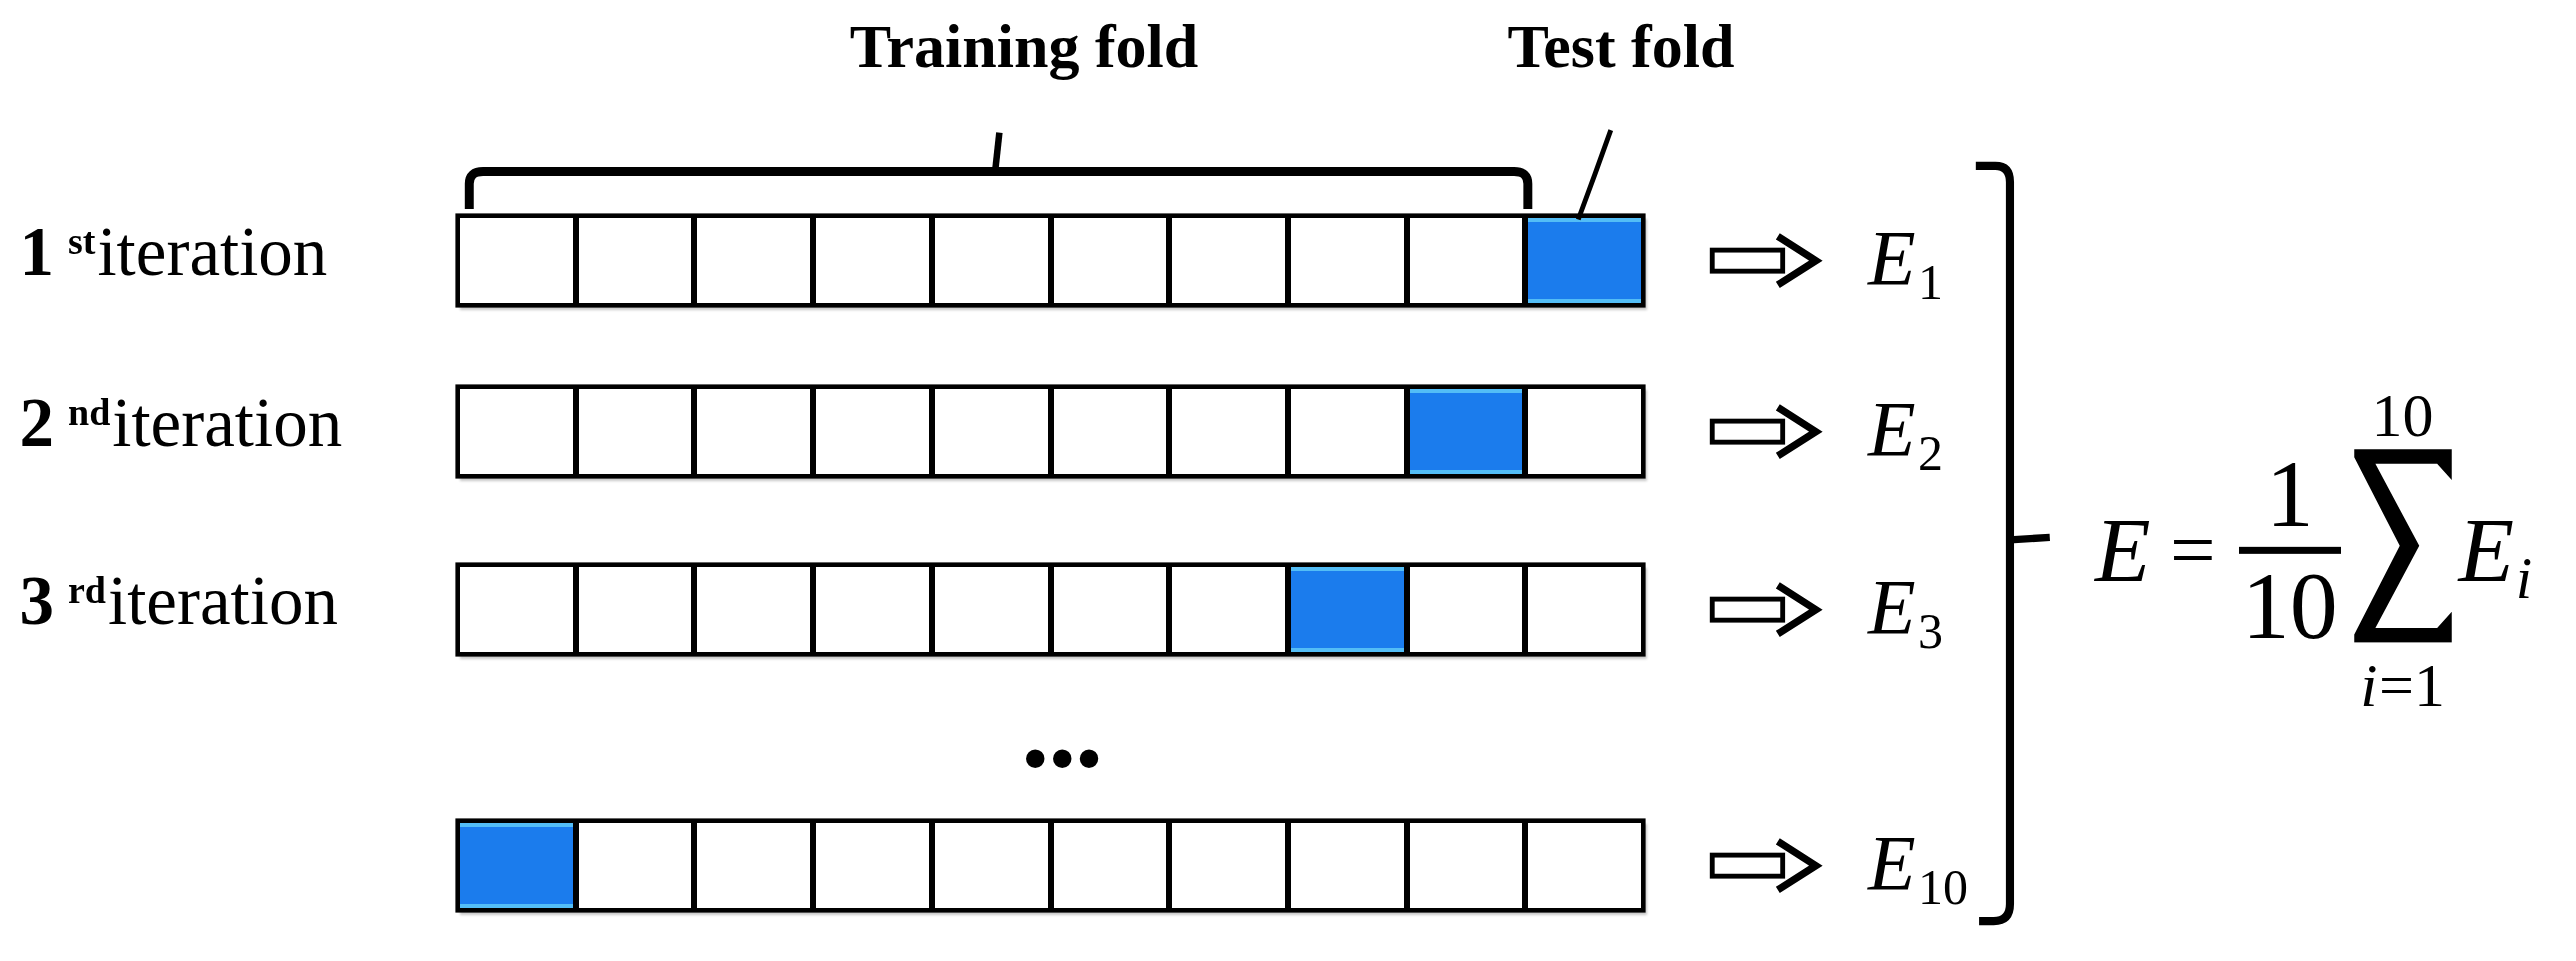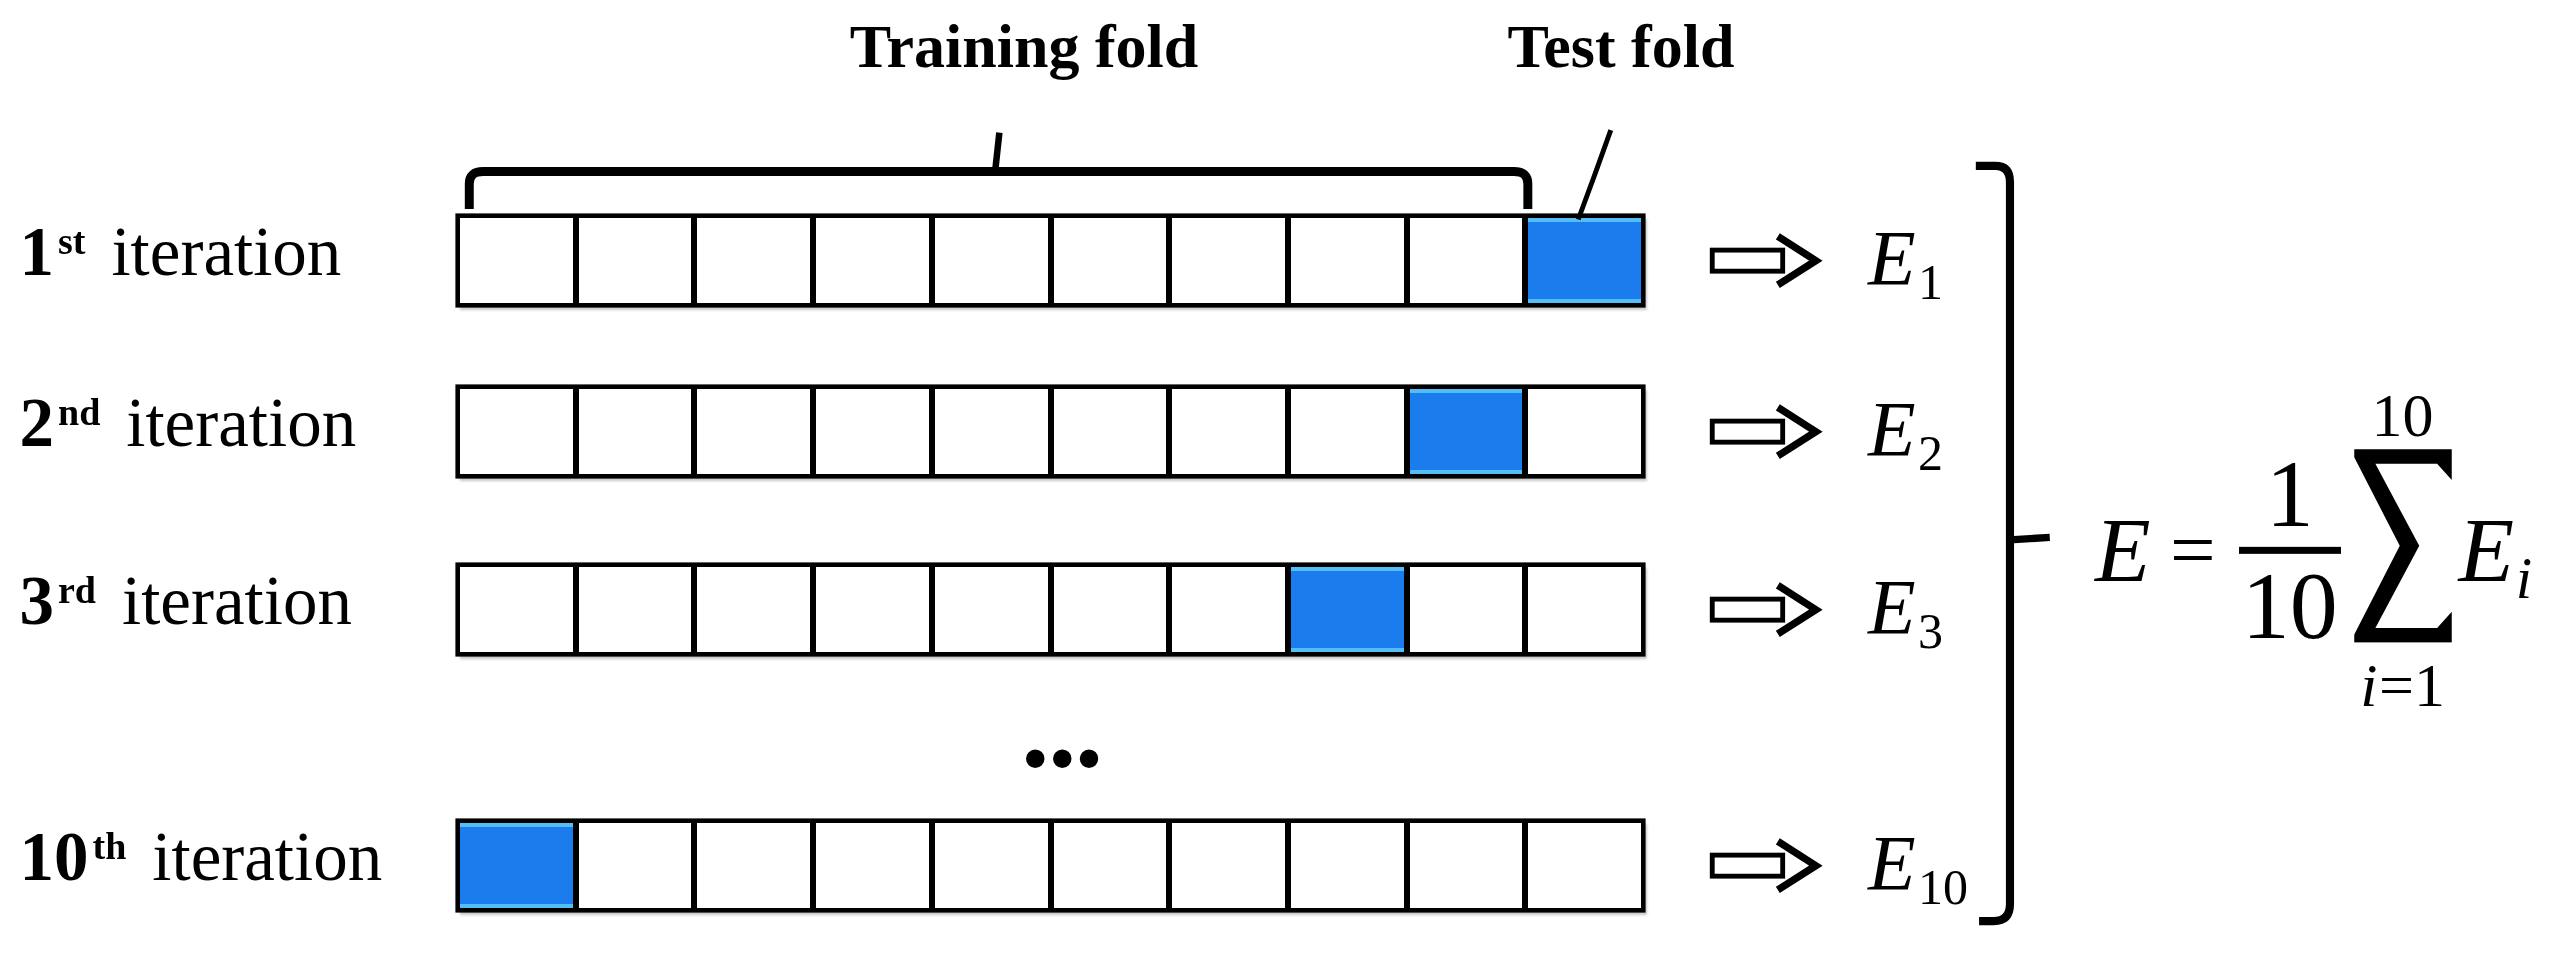--- a/index.html
+++ b/index.html
@@ -28,23 +28,23 @@
   
   .iter-row{position:absolute;left:0;width:2576px;height:91px;z-index:2;}
   .iter-label{
     position:absolute;left:19.5px;top:50%;transform:translateY(-62%);
     font-size:69px;line-height:1;white-space:nowrap;
   }
   .iter-label .ord{font-weight:bold;}
   .iter-label sup{
     font-weight:bold;font-size:38px;
     position:relative;top:-0.55em;vertical-align:baseline;
-    margin-left:4px;
-  }
-  .iter-label .word{margin-left:26px;font-weight:normal;}
+    margin-left:14px;
+  }
+  .iter-label .word{margin-left:2px;font-weight:normal;}
   .cells{
     position:absolute;left:457px;top:0;width:1187px;height:91px;
     display:flex;
     box-shadow:0 0 0 1.6px #000, 3.3px 4.1px 2.4px rgba(0,0,0,0.22);
     background:#fff;
   }
   .cell{
     flex:1 1 0;box-sizing:border-box;
     border:3.3px solid #000;background:#fff;
   }
@@ -180,23 +180,20 @@
       </svg>
     </div>
     <div class="e-result">
       <span>E</span><span class="e-sub">3</span>
     </div>
   </div>
 
   <div id="dots">...</div>
 
   <div class="iter-row" style="top:820px">
-    <div class="iter-label">
-      <span class="ord">10</span><sup>th</sup><span class="word">iteration</span>
-    </div>
     <div class="cells">
         <div class="cell test"></div>
         <div class="cell"></div>
         <div class="cell"></div>
         <div class="cell"></div>
         <div class="cell"></div>
         <div class="cell"></div>
         <div class="cell"></div>
         <div class="cell"></div>
         <div class="cell"></div>

